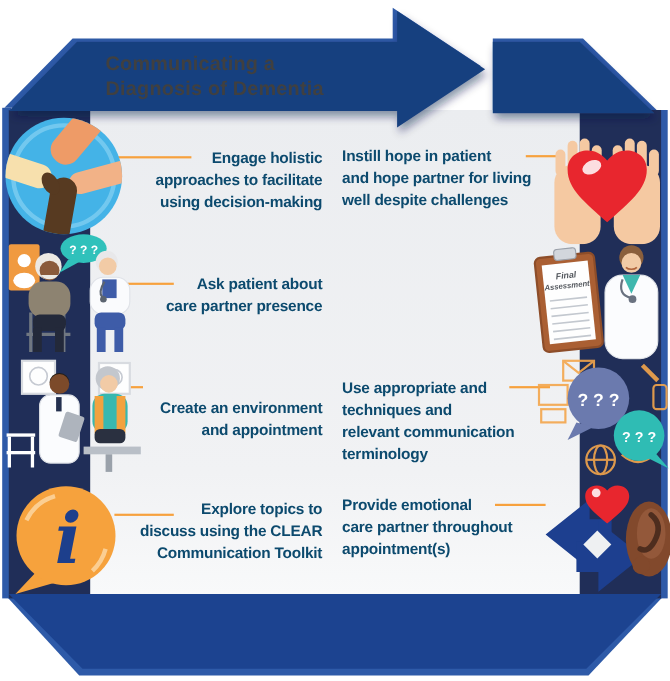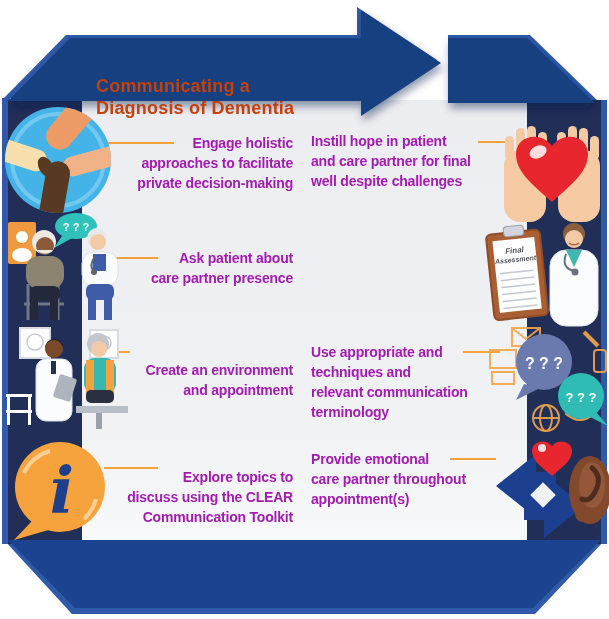--- a/index.html
+++ b/index.html
@@ -2,26 +2,26 @@
 <html><head>
 <meta charset="utf-8">
 <style>
   html,body{margin:0;padding:0;background:#ffffff;}
   .stage{position:relative;width:609px;height:619px;background:#ffffff;overflow:hidden;
          font-family:"Liberation Sans", sans-serif;}
   .frame-svg{position:absolute;left:0;top:0;z-index:1;}
   .conn{position:absolute;height:2px;background:#f7a13d;z-index:2;}
   .icon{position:absolute;z-index:4;}
   .txt{position:absolute;z-index:5;font-weight:700;font-size:14px;line-height:20px;
-       letter-spacing:-0.2px;color:#a21caf;}
+       letter-spacing:-0.2px;color:#0c4a6e;}
   .txt-left{text-align:right;right:316px;}
   .txt-right{text-align:left;left:311px;}
   .txt div{white-space:nowrap;}
-  .title{position:absolute;z-index:6;left:96px;top:47px;color:#c2410c;font-weight:700;
-         font-size:18px;line-height:22px;letter-spacing:0.2px;margin-top:28px;}
+  .title{position:absolute;z-index:6;left:96px;top:47px;color:#404040;font-weight:700;
+         font-size:18px;line-height:22px;letter-spacing:0.2px;}
   .title div{white-space:nowrap;}
 </style>
 </head>
 <body>
 
 <div class="stage">
 
   <svg class="frame-svg" width="609" height="619" viewBox="0 0 609 619">
     <defs>
       <filter id="ds" x="-20%" y="-20%" width="140%" height="170%">
@@ -63,45 +63,45 @@
   <div class="conn" style="left:450px;top:458px;width:46px"></div>
 
   <div class="title">
     <div>Communicating a</div>
     <div>Diagnosis of Dementia</div>
   </div>
 
   <div class="txt txt-left" style="top:133px">
     <div>Engage holistic</div>
     <div>approaches to facilitate</div>
-    <div>private decision-making</div>
+    <div>using decision-making</div>
   </div>
   <div class="txt txt-right" style="top:131px">
     <div>Instill hope in patient</div>
-    <div>and care partner for final</div>
+    <div>and hope partner for living</div>
     <div>well despite challenges</div>
   </div>
 
   <div class="txt txt-left" style="top:248px">
     <div>Ask patient about</div>
     <div>care partner presence</div>
   </div>
 
   <div class="txt txt-left" style="top:360px">
     <div>Create an environment</div>
     <div>and appointment</div>
   </div>
   <div class="txt txt-right" style="top:342px">
     <div>Use appropriate and</div>
     <div>techniques and</div>
     <div>relevant communication</div>
     <div>terminology</div>
   </div>
 
-  <div class="txt txt-left" style="top:467px">
+  <div class="txt txt-left" style="top:452px">
     <div>Explore topics to</div>
     <div>discuss using the CLEAR</div>
     <div>Communication Toolkit</div>
   </div>
   <div class="txt txt-right" style="top:449px">
     <div>Provide emotional</div>
     <div>care partner throughout</div>
     <div>appointment(s)</div>
   </div>
 

